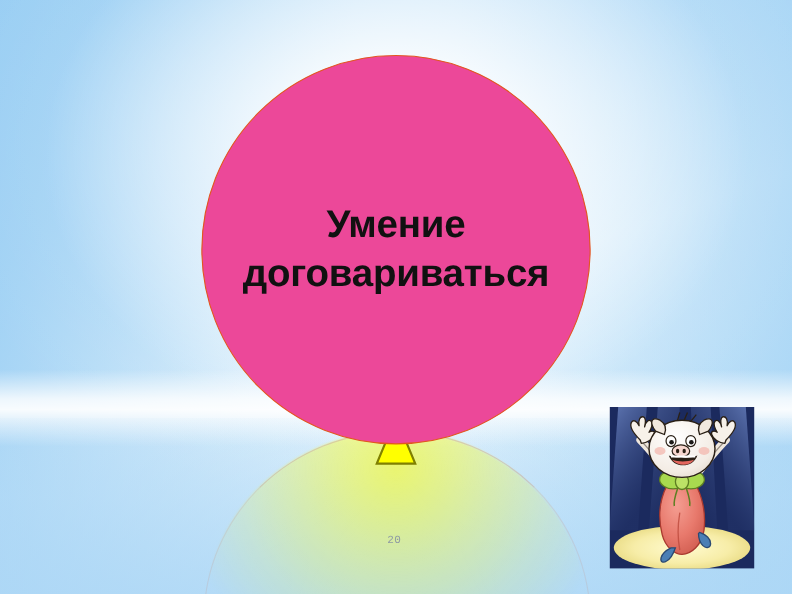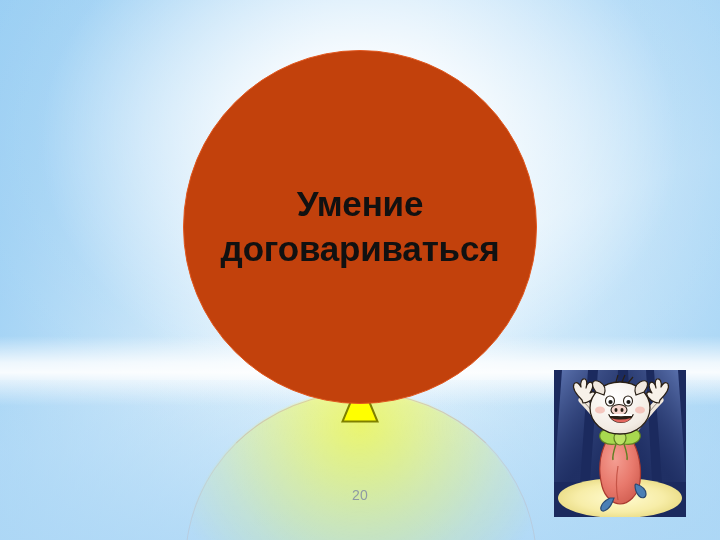--- a/index.html
+++ b/index.html
@@ -108,21 +108,21 @@
   }
 
   
   .circle {
     position: absolute;
     left: 183px;
     top: 50px;
     width: 354px;
     height: 354px;
     border-radius: 50%;
-    background: #c2410c;
+    background: #ec4899;
     border: 1.5px solid #e2571e;
     box-sizing: border-box;
     display: flex;
     align-items: center;
     justify-content: center;
   }
   .circle-text {
     color: #111111;
     font-weight: bold;
     font-size: 35px;
@@ -131,23 +131,24 @@
     width: 330px;
     letter-spacing: -0.2px;
     white-space: pre-line;
   }
 
   
   .slide-number {
     position: absolute;
     left: 352px;
     top: 487px;
-    font-size: 14px;
+    font-size: 10px;
     color: #8e9aa3;
     letter-spacing: 0.3px;
+    font-family: Liberation Mono, monospace;
   }
 
   
   .illustration {
     position: absolute;
     left: 554px;
     top: 370px;
     width: 132px;
     height: 147px;
     overflow: hidden;

